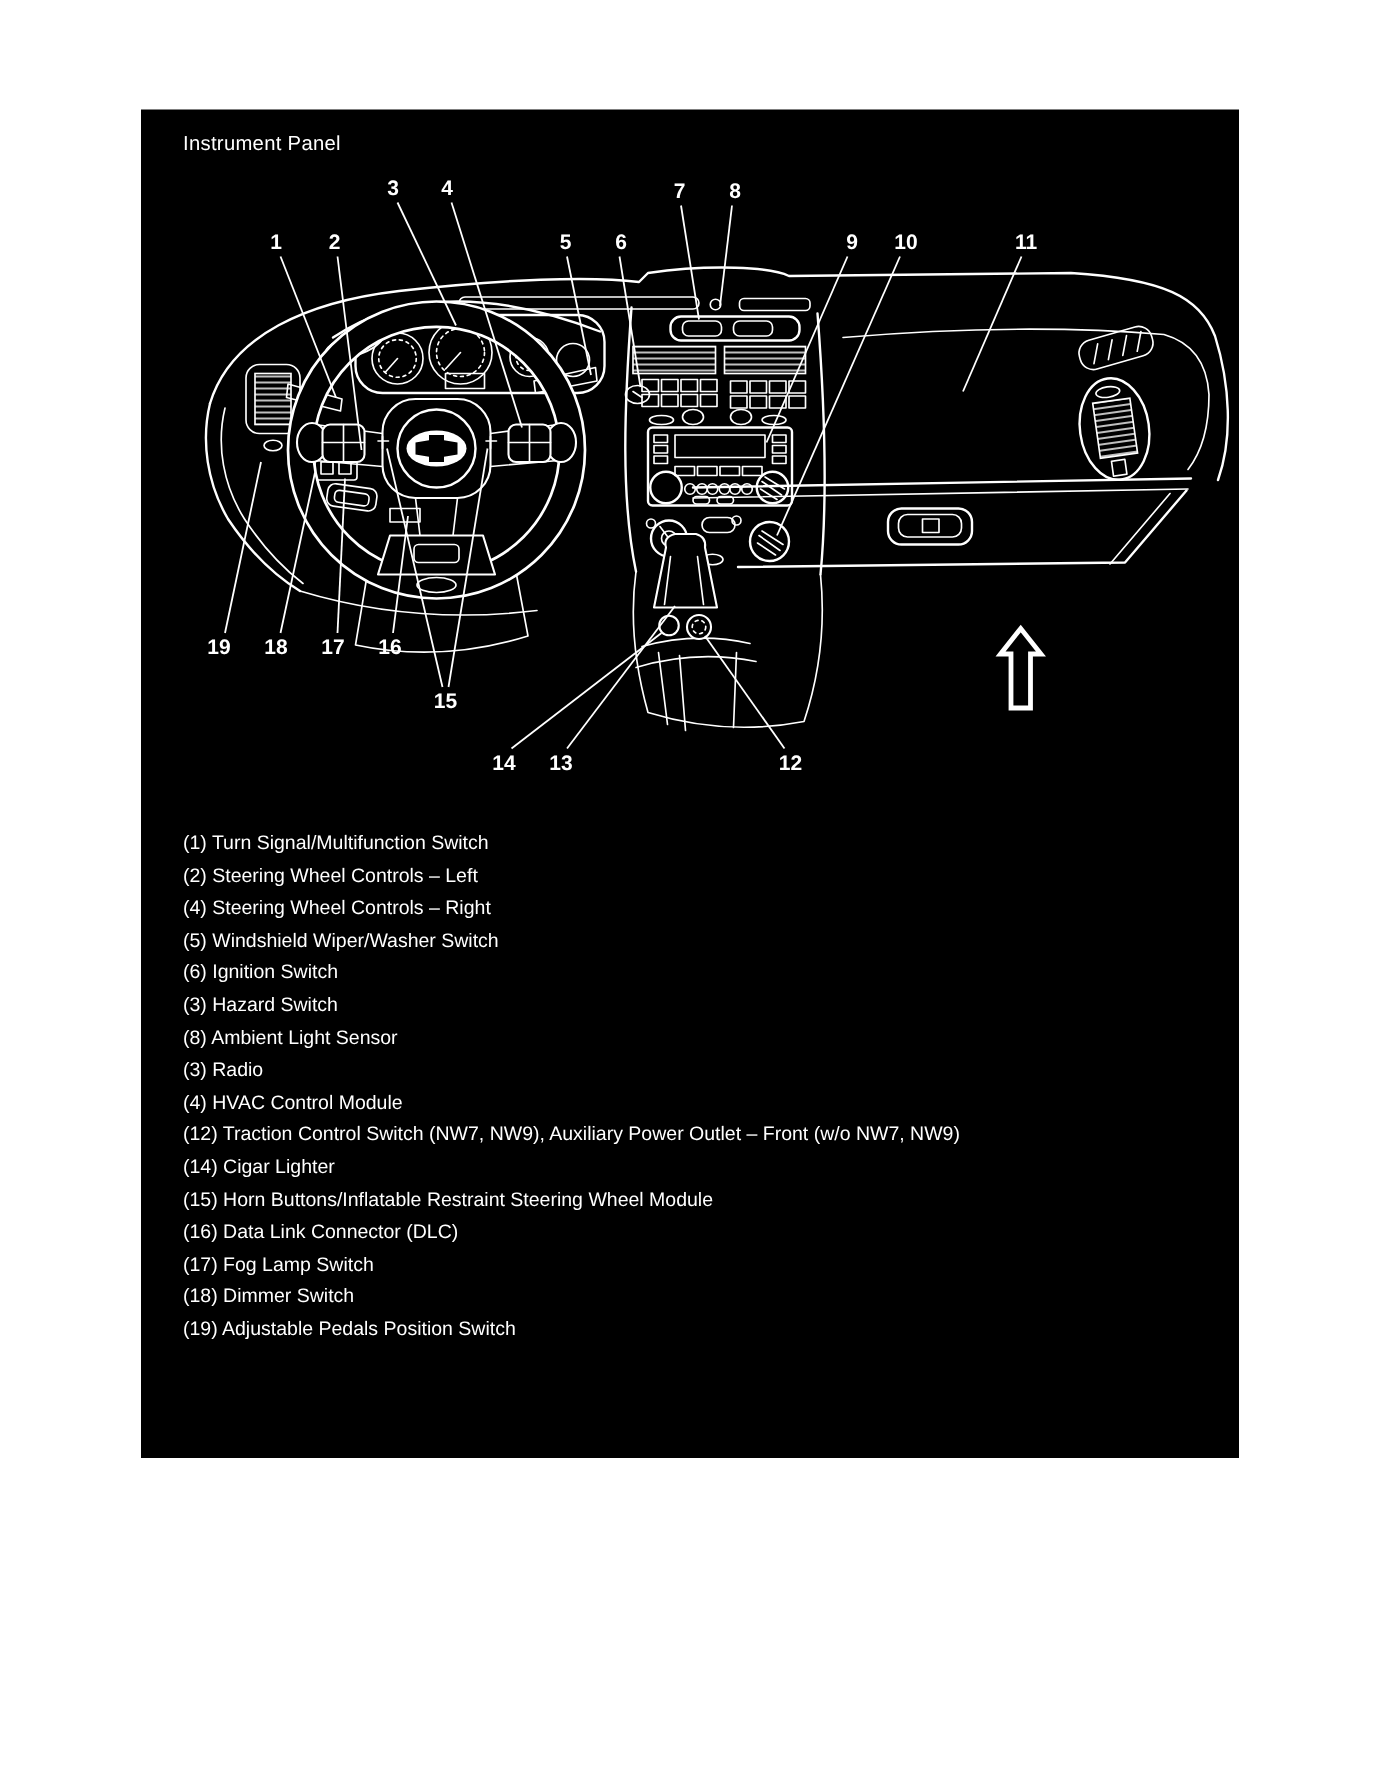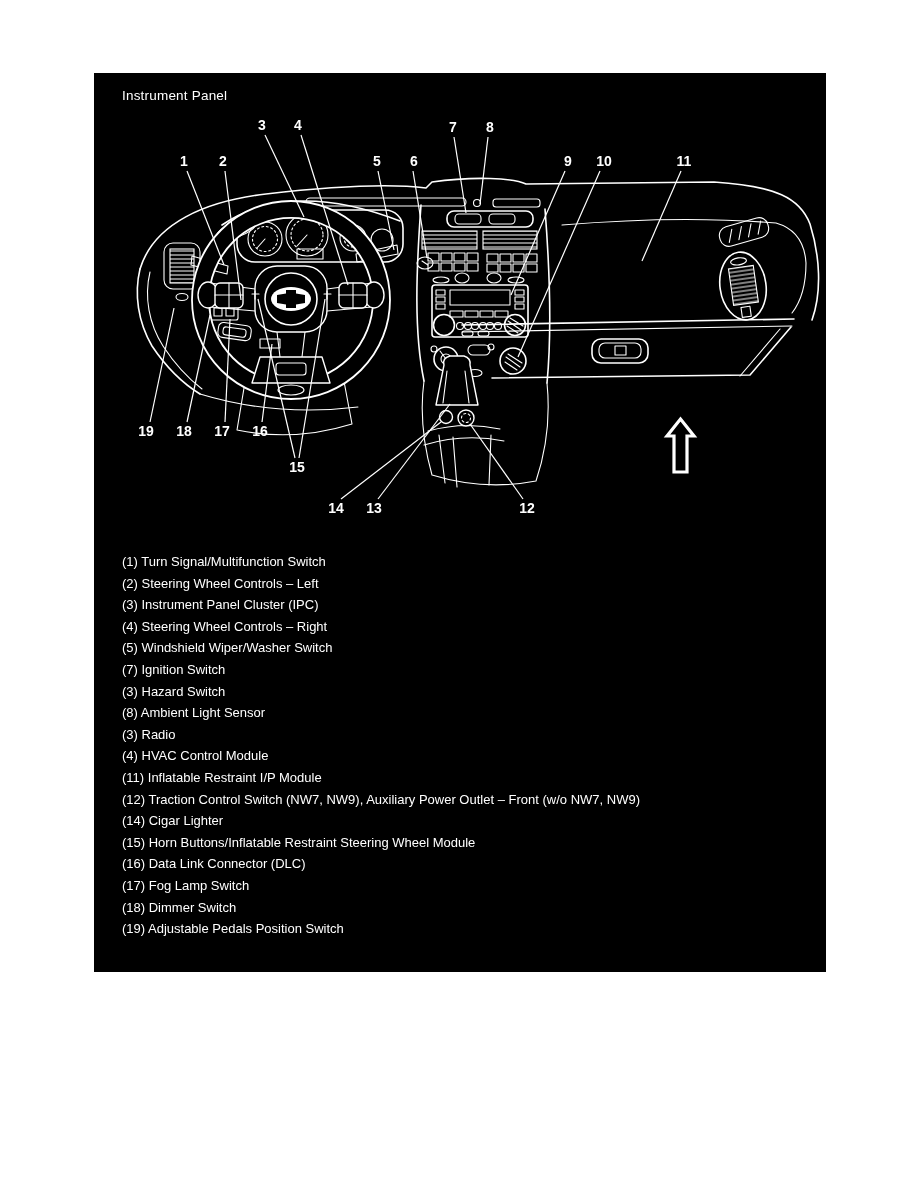--- a/index.html
+++ b/index.html
@@ -285,29 +285,27 @@
           <text x="90" y="358" dy="0.36em" class="callout-num">18</text>
           <line x1="56" y1="349" x2="80" y2="235" class="leader"></line>
           <text x="52" y="358" dy="0.36em" class="callout-num">19</text>
         </g>
     </svg>
 
     <div class="figure-title">Instrument Panel</div>
     <div class="legend" id="legend">
         <div class="legend-item">(1) Turn Signal/Multifunction Switch</div>
         <div class="legend-item">(2) Steering Wheel Controls – Left</div>
-        <div class="legend-item">(3) Instrument Panel Cluster (IPC)</div>
         <div class="legend-item">(4) Steering Wheel Controls – Right</div>
         <div class="legend-item">(5) Windshield Wiper/Washer Switch</div>
-        <div class="legend-item">(7) Ignition Switch</div>
+        <div class="legend-item">(6) Ignition Switch</div>
         <div class="legend-item">(3) Hazard Switch</div>
         <div class="legend-item">(8) Ambient Light Sensor</div>
         <div class="legend-item">(3) Radio</div>
         <div class="legend-item">(4) HVAC Control Module</div>
-        <div class="legend-item">(11) Inflatable Restraint I/P Module</div>
         <div class="legend-item">(12) Traction Control Switch (NW7, NW9), Auxiliary Power Outlet – Front (w/o NW7, NW9)</div>
         <div class="legend-item">(14) Cigar Lighter</div>
         <div class="legend-item">(15) Horn Buttons/Inflatable Restraint Steering Wheel Module</div>
         <div class="legend-item">(16) Data Link Connector (DLC)</div>
         <div class="legend-item">(17) Fog Lamp Switch</div>
         <div class="legend-item">(18) Dimmer Switch</div>
         <div class="legend-item">(19) Adjustable Pedals Position Switch</div>
       </div>
   </div>
 </div>

